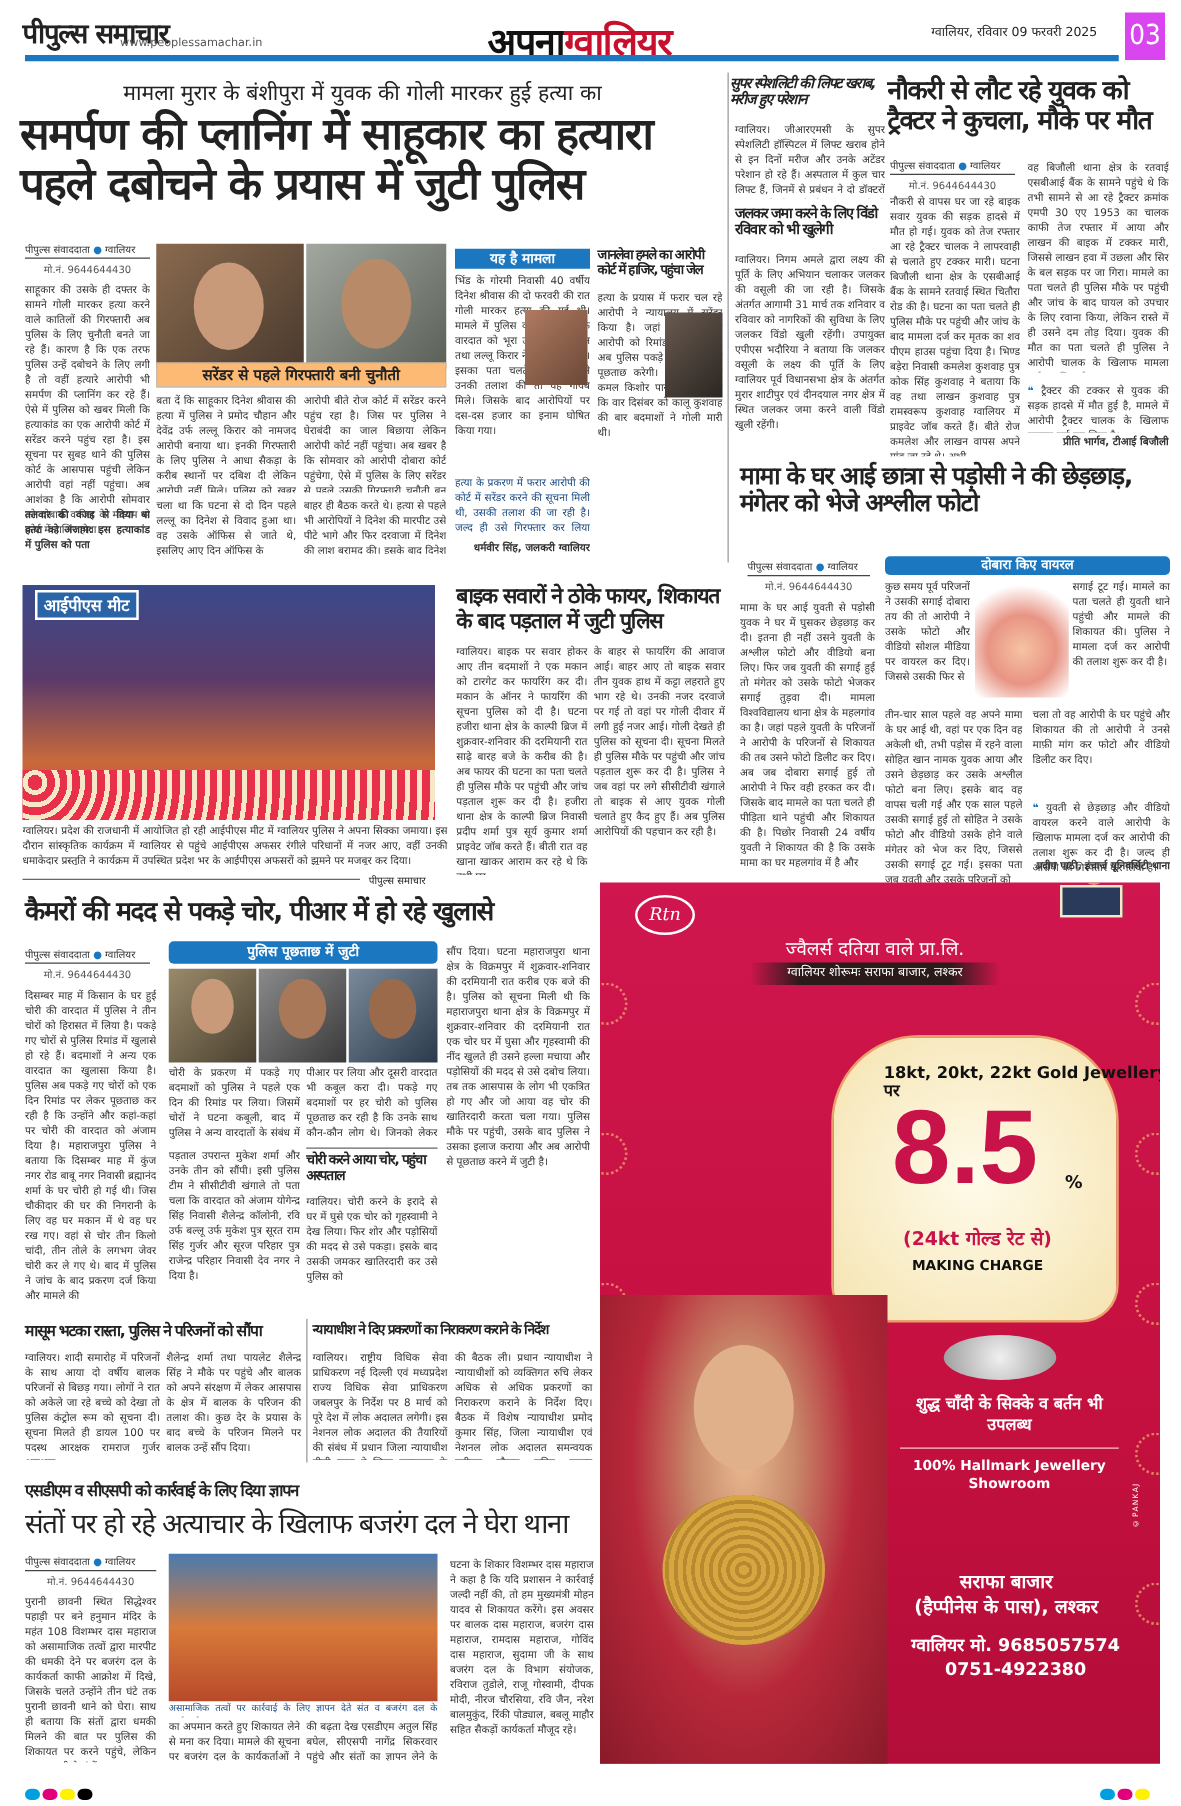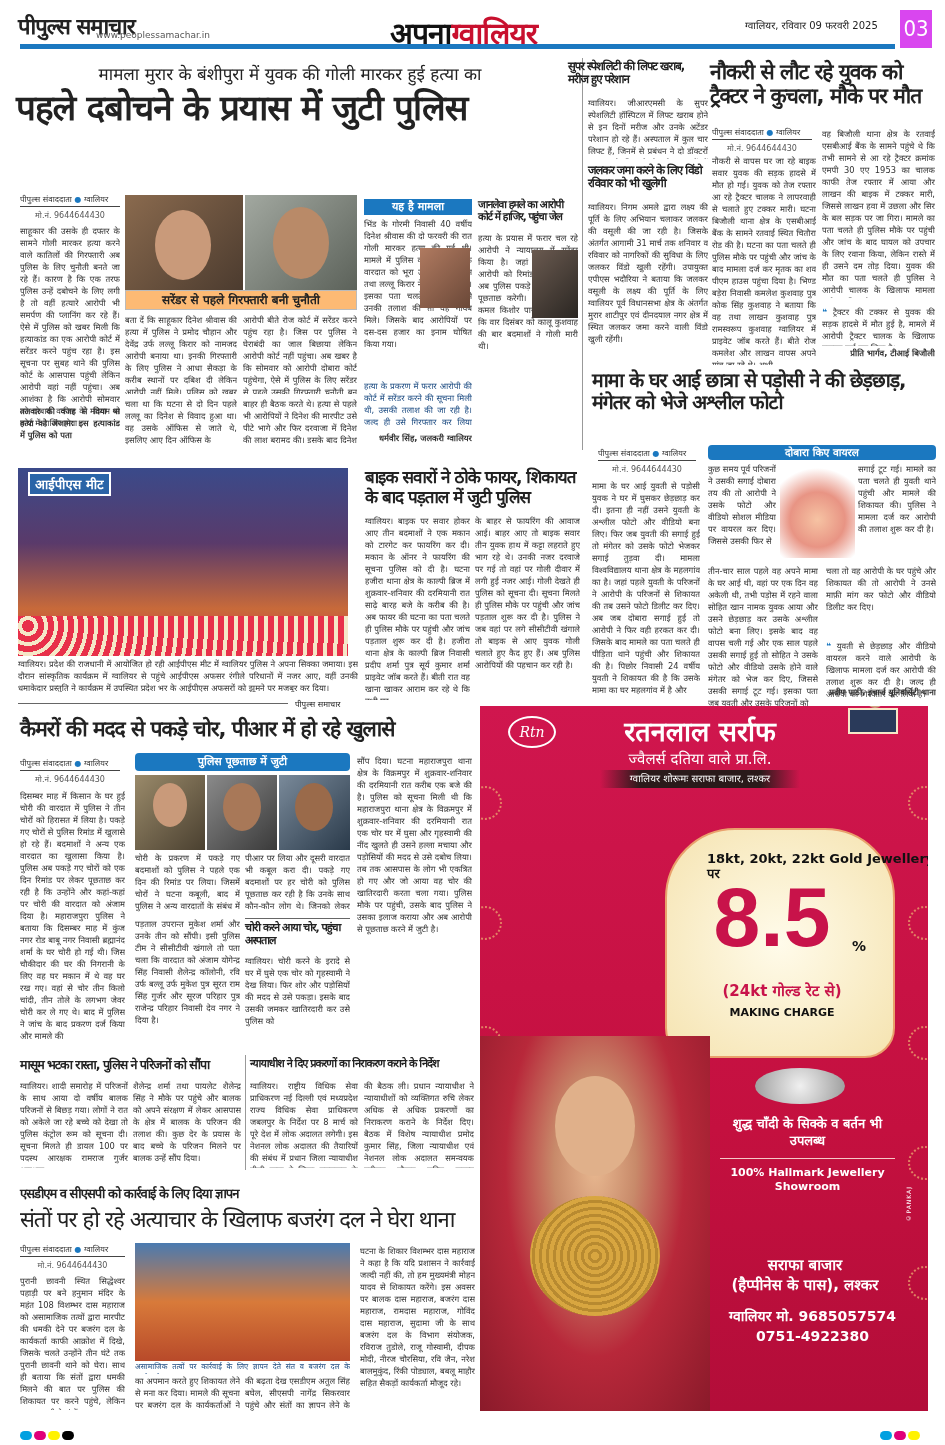--- a/index.html
+++ b/index.html
@@ -36,20 +36,21 @@
   <div class="abs logo">पीपुल्स समाचार</div>
   <div class="abs url">www.peoplessamachar.in</div>
   <div class="abs section"><b>अपना</b><span>ग्वालियर</span></div>
   <div class="abs dateline">ग्वालियर, रविवार 09 फरवरी 2025</div>
   <div class="abs pageno">03</div>
   <div class="abs rule"></div>
 </div>
 
 <div class="abs kicker" style="left:20px;top:62px;width:540px;">मामला मुरार के बंशीपुरा में युवक की गोली मारकर हुई हत्या का</div>
 <div class="abs hl" style="left:16px;top:88px;width:555px;font-size:35px;">
+  <div>समर्पण की प्लानिंग में साहूकार का हत्यारा</div>
   <div>पहले दबोचने के प्रयास में जुटी पुलिस</div>
 </div>
 
 <div class="abs" style="left:20px;top:193px;width:100px;">
   <div class="byline"><span>पीपुल्स संवाददाता</span> <span class="b">●</span> <span>ग्वालियर</span></div>
   <div class="mob">मो.नं. 9644644430</div>
 </div>
 <div class="abs body" style="left:20px;top:225px;width:100px;height:215px;">साहूकार की उसके ही दफ्तर के सामने गोली मारकर हत्या करने वाले कातिलों की गिरफ्तारी अब पुलिस के लिए चुनौती बनते जा रहे हैं। कारण है कि एक तरफ पुलिस उन्हें दबोचने के लिए लगी है तो वहीं हत्यारे आरोपी भी समर्पण की प्लानिंग कर रहे हैं। ऐसे में पुलिस को खबर मिली कि हत्याकांड का एक आरोपी कोर्ट में सरेंडर करने पहुंच रहा है। इस सूचना पर सुबह थाने की पुलिस कोर्ट के आसपास पहुंची लेकिन आरोपी वहां नहीं पहुंचा। अब आशंका है कि आरोपी सोमवार को दोबारा वकील के माध्यम से कोर्ट में हाजिर होगा।</div>
 <div class="abs body" style="left:20px;top:405px;width:100px;height:45px;font-weight:bold;">तलवार की वजह से दिया था हत्या को अंजाम: इस हत्याकांड में पुलिस को पता</div>
 
@@ -70,21 +71,21 @@
 <div class="abs photo" style="left:420px;top:248px;width:50px;height:60px;background:linear-gradient(135deg,#b07a60,#6a4838);"></div>
 <div class="abs body" style="left:364px;top:380px;width:108px;height:50px;color:#1b4a80;">हत्या के प्रकरण में फरार आरोपी की कोर्ट में सरेंडर करने की सूचना मिली थी, उसकी तलाश की जा रही है। जल्द ही उसे गिरफ्तार कर लिया जाएगा।</div>
 <div class="abs body" style="left:364px;top:432px;width:108px;height:20px;text-align:right;font-weight:bold;">धर्मवीर सिंह, जलकरी ग्वालियर</div>
 
 <div class="abs hl" style="left:478px;top:198px;width:100px;font-size:10.5px;">जानलेवा हमले का आरोपी कोर्ट में हाजिर, पहुंचा जेल</div>
 <div class="abs body" style="left:478px;top:232px;width:100px;height:215px;">हत्या के प्रयास में फरार चल रहे आरोपी ने न्यायालय में सरेंडर किया है। जहां से पुलिस ने आरोपी को रिमांड पर लिया है। अब पुलिस पकड़े गए आरोपी से पूछताछ करेगी। प्रभारी शाटीपुर कमल किशोर पाराशर ने बताया कि वार दिसंबर को कालू कुशवाह की बार बदमाशों ने गोली मारी थी।</div>
 <div class="abs photo" style="left:532px;top:250px;width:46px;height:68px;background:linear-gradient(135deg,#6a5a50,#2a2622);"></div>
 
 <div class="abs vline" style="left:582px;top:58px;height:392px;"></div>
 
-<div class="abs hl" style="left:568px;top:60px;width:120px;font-size:11.5px;">सुपर स्पेशलिटी की लिफ्ट खराब, मरीज हुए परेशान</div>
+<div class="abs hl" style="left:584px;top:60px;width:120px;font-size:11.5px;font-style:italic;">सुपर स्पेशलिटी की लिफ्ट खराब, मरीज हुए परेशान</div>
 <div class="abs body" style="left:588px;top:97px;width:120px;height:62px;">ग्वालियर। जीआरएमसी के सुपर स्पेशलिटी हॉस्पिटल में लिफ्ट खराब होने से इन दिनों मरीज और उनके अटेंडर परेशान हो रहे हैं। अस्पताल में कुल चार लिफ्ट हैं, जिनमें से प्रबंधन ने दो डॉक्टरों व स्टाफ के लिए तो दो मरीज व अटेंडरों के लिए रखी हैं और दो लिफ्ट खराब होकर बंद हैं।</div>
 <div class="abs hl" style="left:588px;top:164px;width:120px;font-size:11.5px;">जलकर जमा करने के लिए विंडो रविवार को भी खुलेगी</div>
 <div class="abs body" style="left:588px;top:201px;width:120px;height:165px;">ग्वालियर। निगम अमले द्वारा लक्ष्य की पूर्ति के लिए अभियान चलाकर जलकर की वसूली की जा रही है। जिसके अंतर्गत आगामी 31 मार्च तक शनिवार व रविवार को नागरिकों की सुविधा के लिए जलकर विंडो खुली रहेंगी। उपायुक्त एपीएस भदौरिया ने बताया कि जलकर वसूली के लक्ष्य की पूर्ति के लिए ग्वालियर पूर्व विधानसभा क्षेत्र के अंतर्गत मुरार शाटीपुर एवं दीनदयाल नगर क्षेत्र में स्थित जलकर जमा करने वाली विंडो खुली रहेंगी।</div>
 
 <div class="abs hl" style="left:710px;top:60px;width:225px;font-size:21px;">नौकरी से लौट रहे युवक को ट्रैक्टर ने कुचला, मौके पर मौत</div>
 <div class="abs" style="left:712px;top:126px;width:100px;">
   <div class="byline"><span>पीपुल्स संवाददाता</span> <span class="b">●</span> <span>ग्वालियर</span></div>
   <div class="mob">मो.नं. 9644644430</div>
 </div>
 <div class="abs body" style="left:712px;top:155px;width:104px;height:210px;">नौकरी से वापस घर जा रहे बाइक सवार युवक की सड़क हादसे में मौत हो गई। युवक को तेज रफ्तार आ रहे ट्रैक्टर चालक ने लापरवाही से चलाते हुए टक्कर मारी। घटना बिजौली थाना क्षेत्र के एसबीआई बैंक के सामने रतवाई स्थित चितौरा रोड की है। घटना का पता चलते ही पुलिस मौके पर पहुंची और जांच के बाद मामला दर्ज कर मृतक का शव पीएम हाउस पहुंचा दिया है। भिण्ड बड़ेरा निवासी कमलेश कुशवाह पुत्र कोक सिंह कुशवाह ने बताया कि वह तथा लाखन कुशवाह पुत्र रामस्वरूप कुशवाह ग्वालियर में प्राइवेट जॉब करते हैं। बीते रोज कमलेश और लाखन वापस अपने गांव जा रहे थे। अभी</div>
@@ -168,21 +169,20 @@
   <div class="mandala" style="left:-12px;top:80px"></div>
   <div class="mandala" style="left:-12px;top:200px"></div>
   <div class="mandala" style="left:-12px;top:320px"></div>
   <div class="mandala" style="left:428px;top:80px"></div>
   <div class="mandala" style="left:428px;top:200px"></div>
   <div class="mandala" style="left:428px;top:320px"></div>
   <div class="mandala" style="left:428px;top:440px"></div>
   <div class="mandala" style="left:428px;top:560px"></div>
 
   <div class="abs" style="left:28px;top:10px;width:48px;height:32px;border:2px solid #fff;border-radius:50%;color:#fff;font-style:italic;font-family:'DejaVu Serif',serif;font-size:14px;text-align:center;line-height:28px;">Rtn</div>
-  <div class="abs" style="left:95px;top:6px;width:250px;text-align:center;color:#fff;font-size:27px;font-weight:bold;">रतनलाल सर्राफ</div>
   <div class="abs" style="left:95px;top:42px;width:250px;text-align:center;color:#fff;font-size:15px;">ज्वैलर्स दतिया वाले प्रा.लि.</div>
   <div class="abs" style="left:120px;top:64px;width:200px;height:18px;text-align:center;color:#fff;font-size:10px;line-height:18px;background:linear-gradient(90deg,transparent,#2a1a1a 20%,#2a1a1a 80%,transparent);">ग्वालियर शोरूमः सराफा बाजार, लश्कर</div>
   <div class="abs" style="left:368px;top:2px;width:50px;height:26px;background:#2a3a5a;border:2px solid #f5e7c8;">
     <div class="abs face" style="left:14px;top:-30px;width:22px;height:28px;background:#d0a080;"></div>
   </div>
 
 
   <div class="abs" style="left:185px;top:122px;width:230px;height:230px;border-radius:70px 70px 30px 30px;background:radial-gradient(circle,#fffbea 0%,#f5e3b0 100%);border:2px solid #e9a06c;">
     <div class="abs" style="left:0;top:22px;width:230px;text-align:left;font-weight:bold;font-size:13px;color:#111;line-height:1.15;margin-left:40px;">18kt, 20kt, 22kt Gold Jewellery पर</div>
     <div class="abs" style="left:30px;top:45px;width:150px;text-align:center;font-weight:bold;font-size:84px;color:#c8134a;line-height:1;font-family:'Liberation Sans',sans-serif;">8.5</div>

